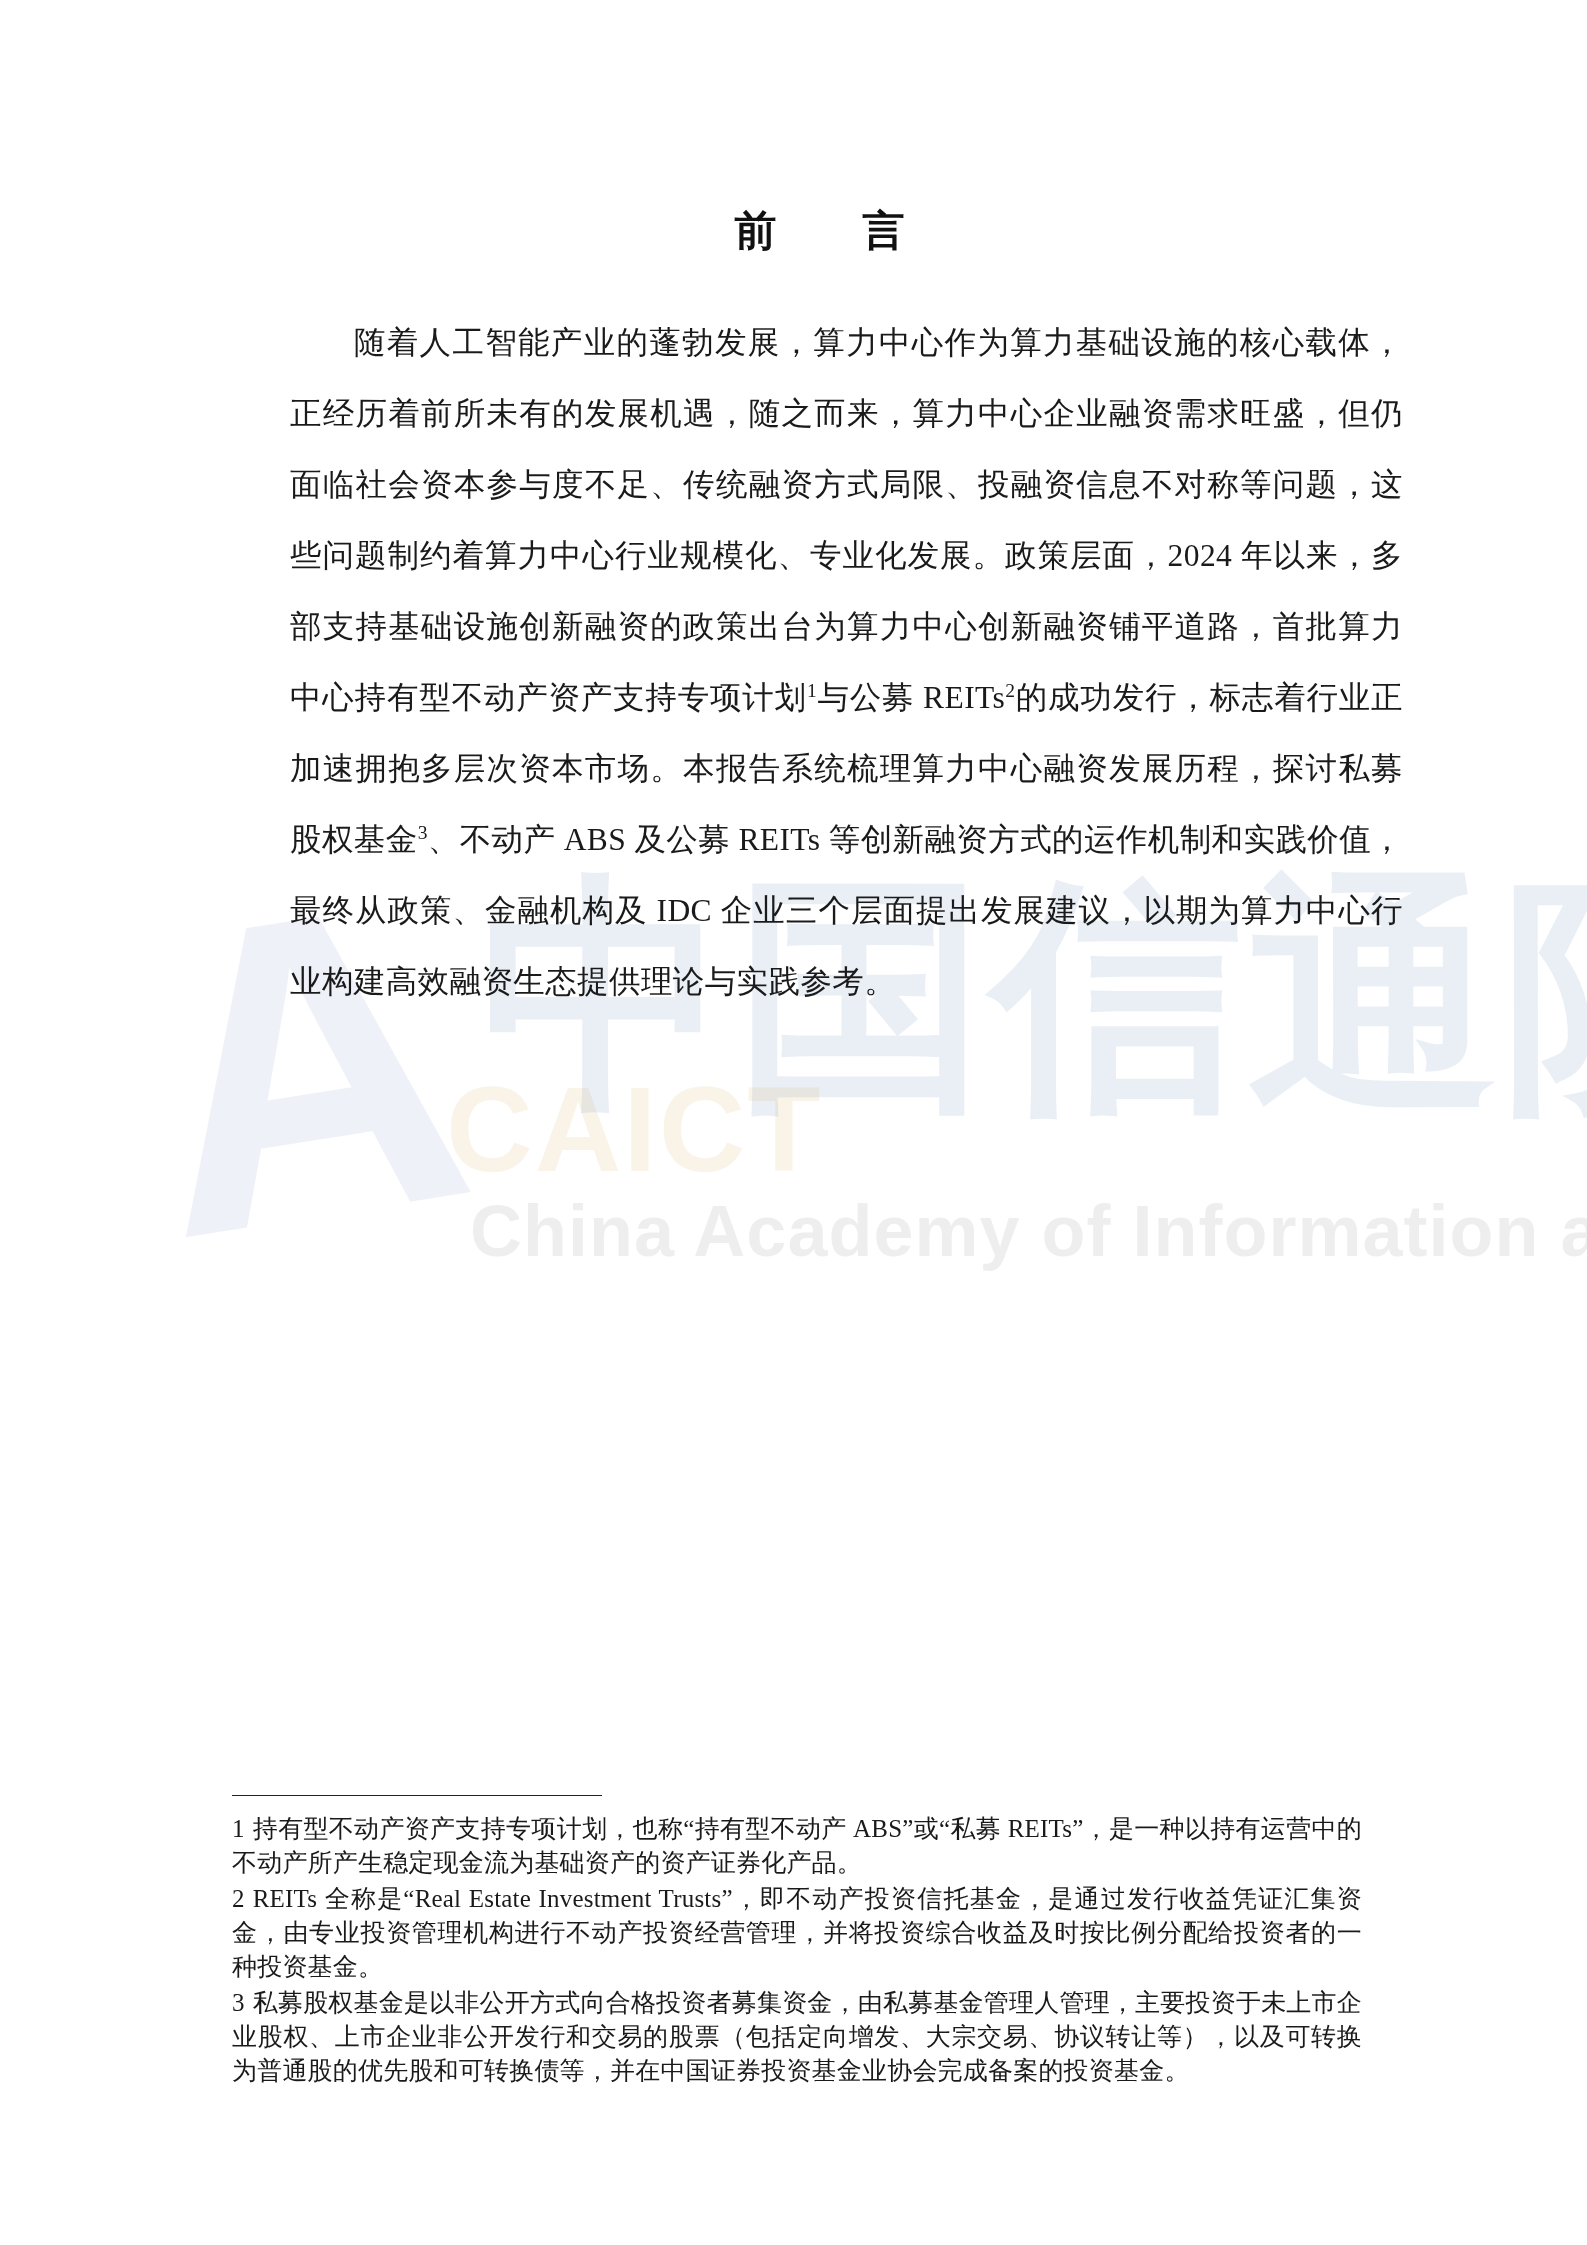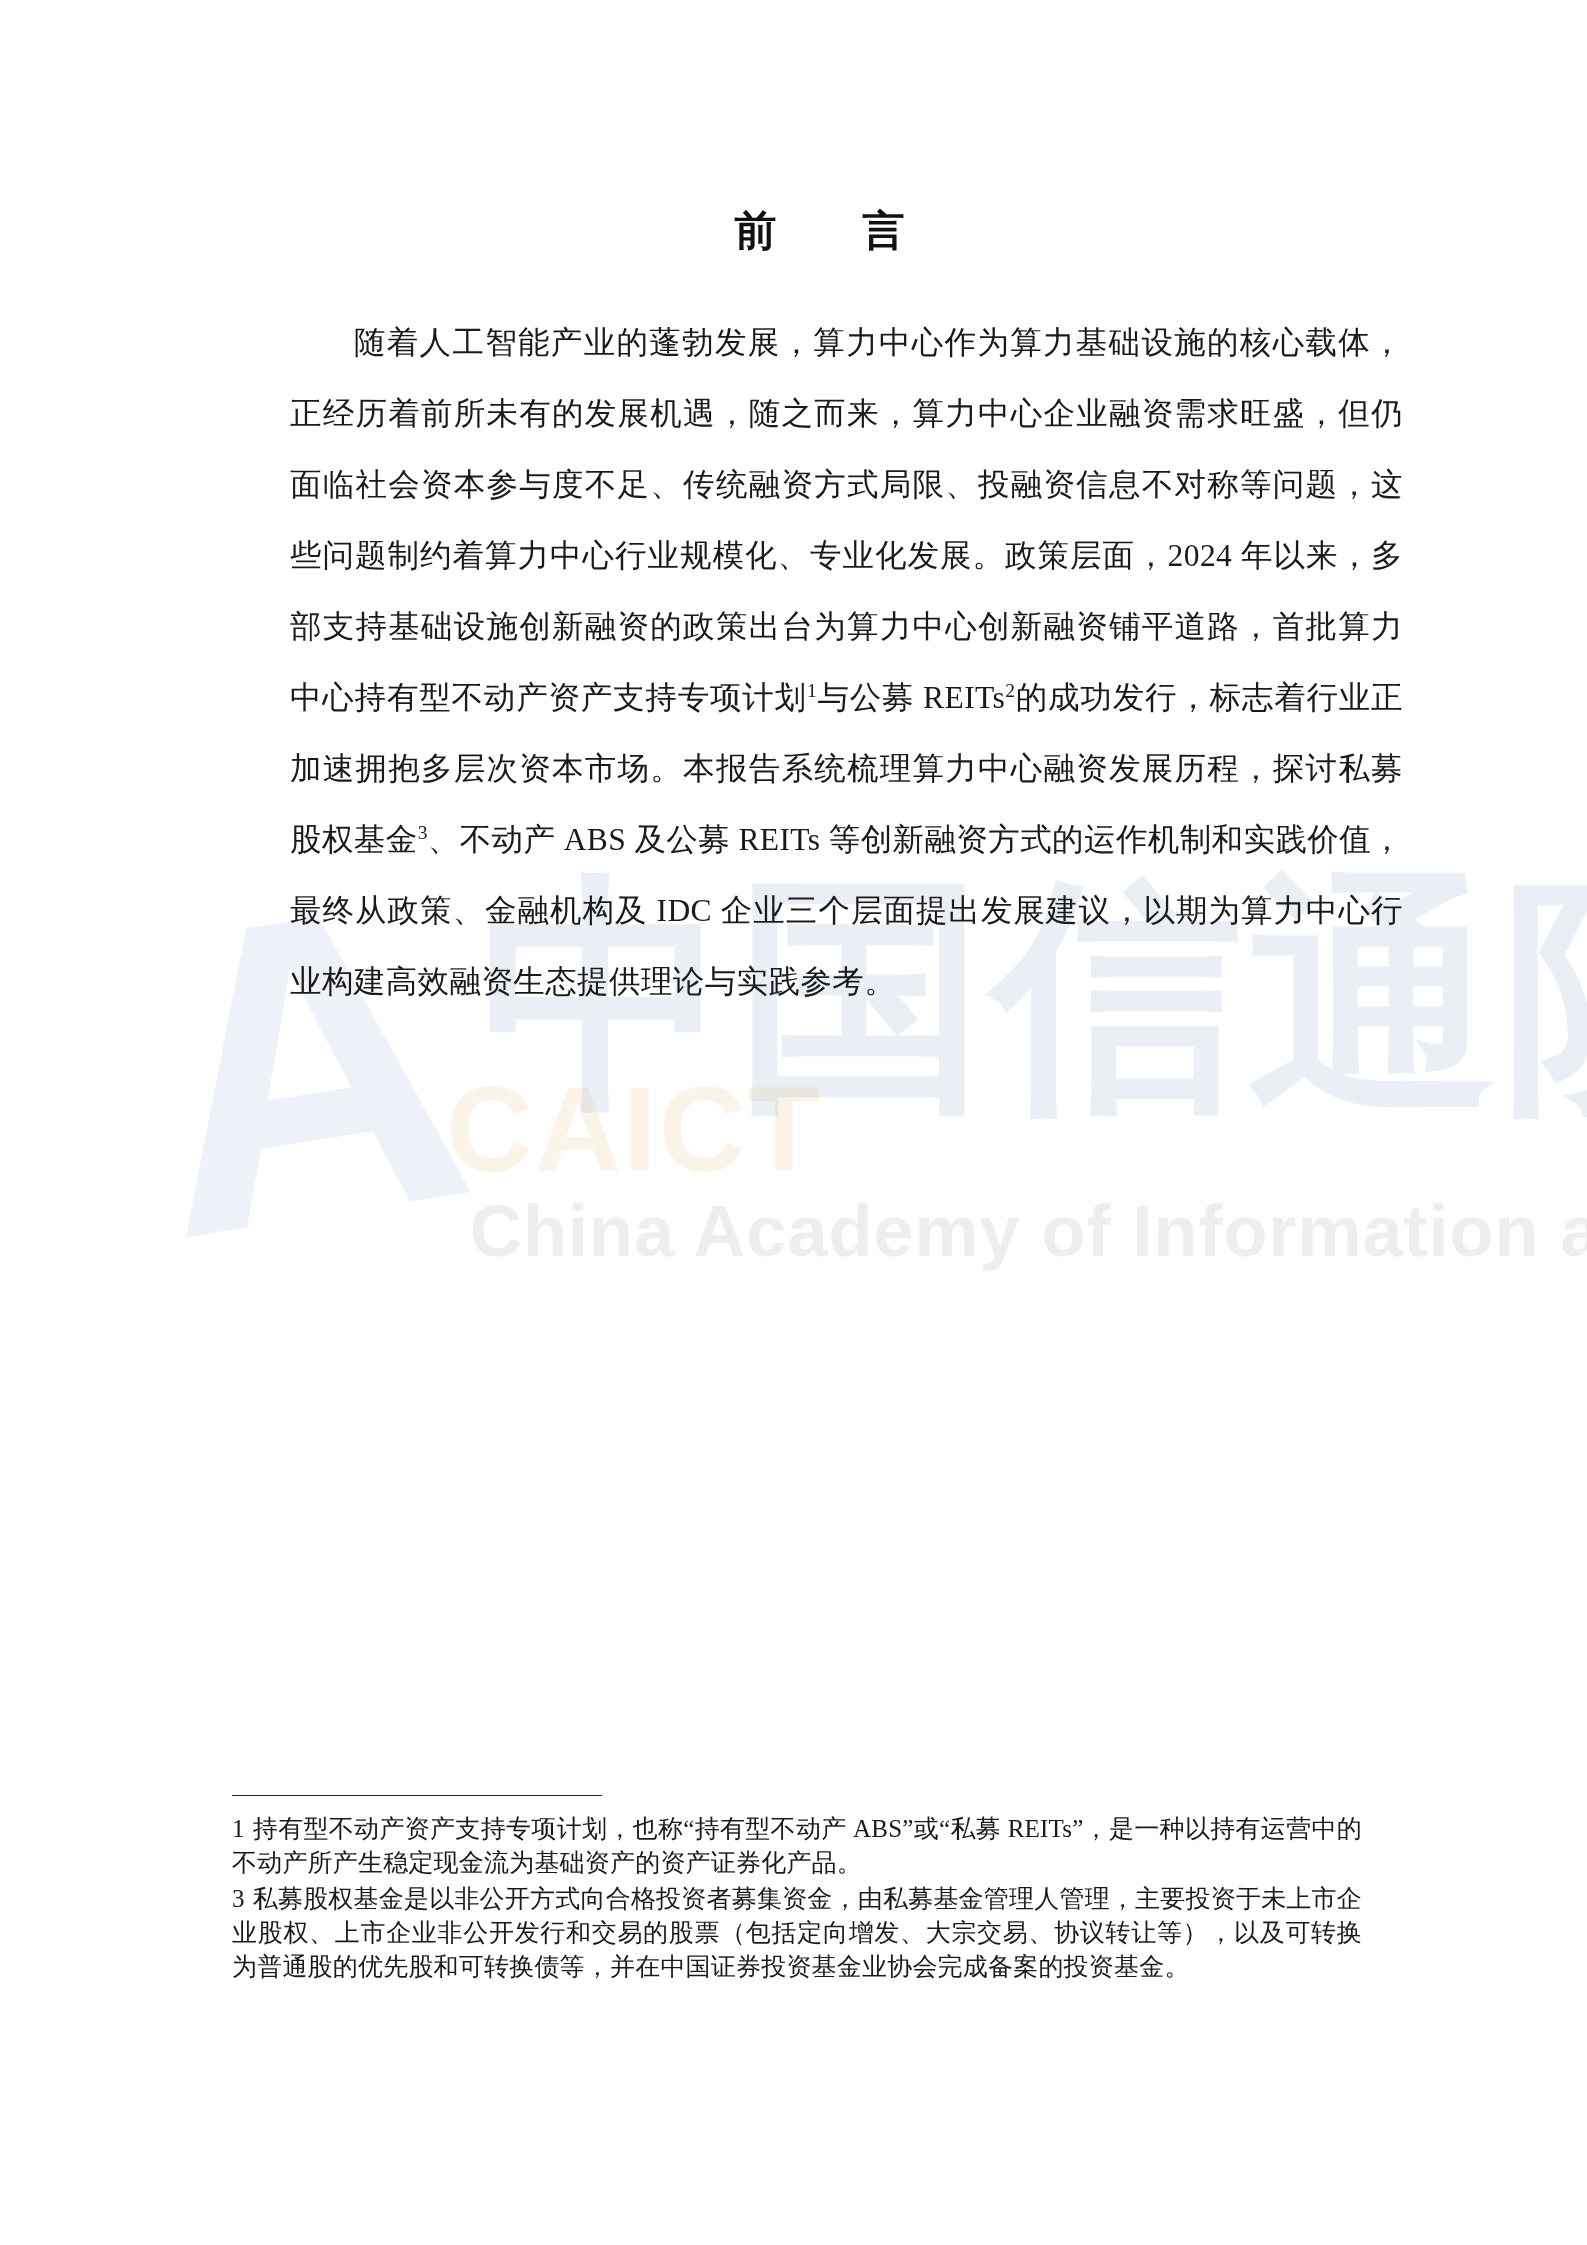--- a/index.html
+++ b/index.html
@@ -147,16 +147,17 @@
 
     <div class="body-block">
       <p class="para" id="para-1">随着人工智能产业的蓬勃发展，算力中心作为算力基础设施的核心载体，正经历着前所未有的发展机遇，随之而来，算力中心企业融资需求旺盛，但仍面临社会资本参与度不足、传统融资方式局限、投融资信息不对称等问题，这些问题制约着算力中心行业规模化、专业化发展。政策层面，2024 年以来，多部支持基础设施创新融资的政策出台为算力中心创新融资铺平道路，首批算力中心持有型不动产资产支持专项计划<sup>1</sup>与公募 REITs<sup>2</sup>的成功发行，标志着行业正加速拥抱多层次资本市场。本报告系统梳理算力中心融资发展历程，探讨私募股权基金<sup>3</sup>、不动产 ABS 及公募 REITs 等创新融资方式的运作机制和实践价值，最终从政策、金融机构及 IDC 企业三个层面提出发展建议，以期为算力中心行业构建高效融资生态提供理论与实践参考。</p>
     </div>
   </div>
 
   <div class="footnote-rule"></div>
 
   <div class="footnotes">
     <p id="fn-1"><span class="fn-num">1</span><span>持有型不动产资产支持专项计划，也称“持有型不动产 ABS”或“私募 REITs”，是一种以持有运营中的不动产所产生稳定现金流为基础资产的资产证券化产品。</span></p>
+    <p id="fn-2"><span class="fn-num">2</span><span>REITs 全称是“Real Estate Investment Trusts”，即不动产投资信托基金，是通过发行收益凭证汇集资金，由专业投资管理机构进行不动产投资经营管理，并将投资综合收益及时按比例分配给投资者的一种投资基金。</span></p>
     <p id="fn-3"><span class="fn-num">3</span><span>私募股权基金是以非公开方式向合格投资者募集资金，由私募基金管理人管理，主要投资于未上市企业股权、上市企业非公开发行和交易的股票（包括定向增发、大宗交易、协议转让等），以及可转换为普通股的优先股和可转换债等，并在中国证券投资基金业协会完成备案的投资基金。</span></p>
   </div>
 
 </div>
 
 </body></html>

